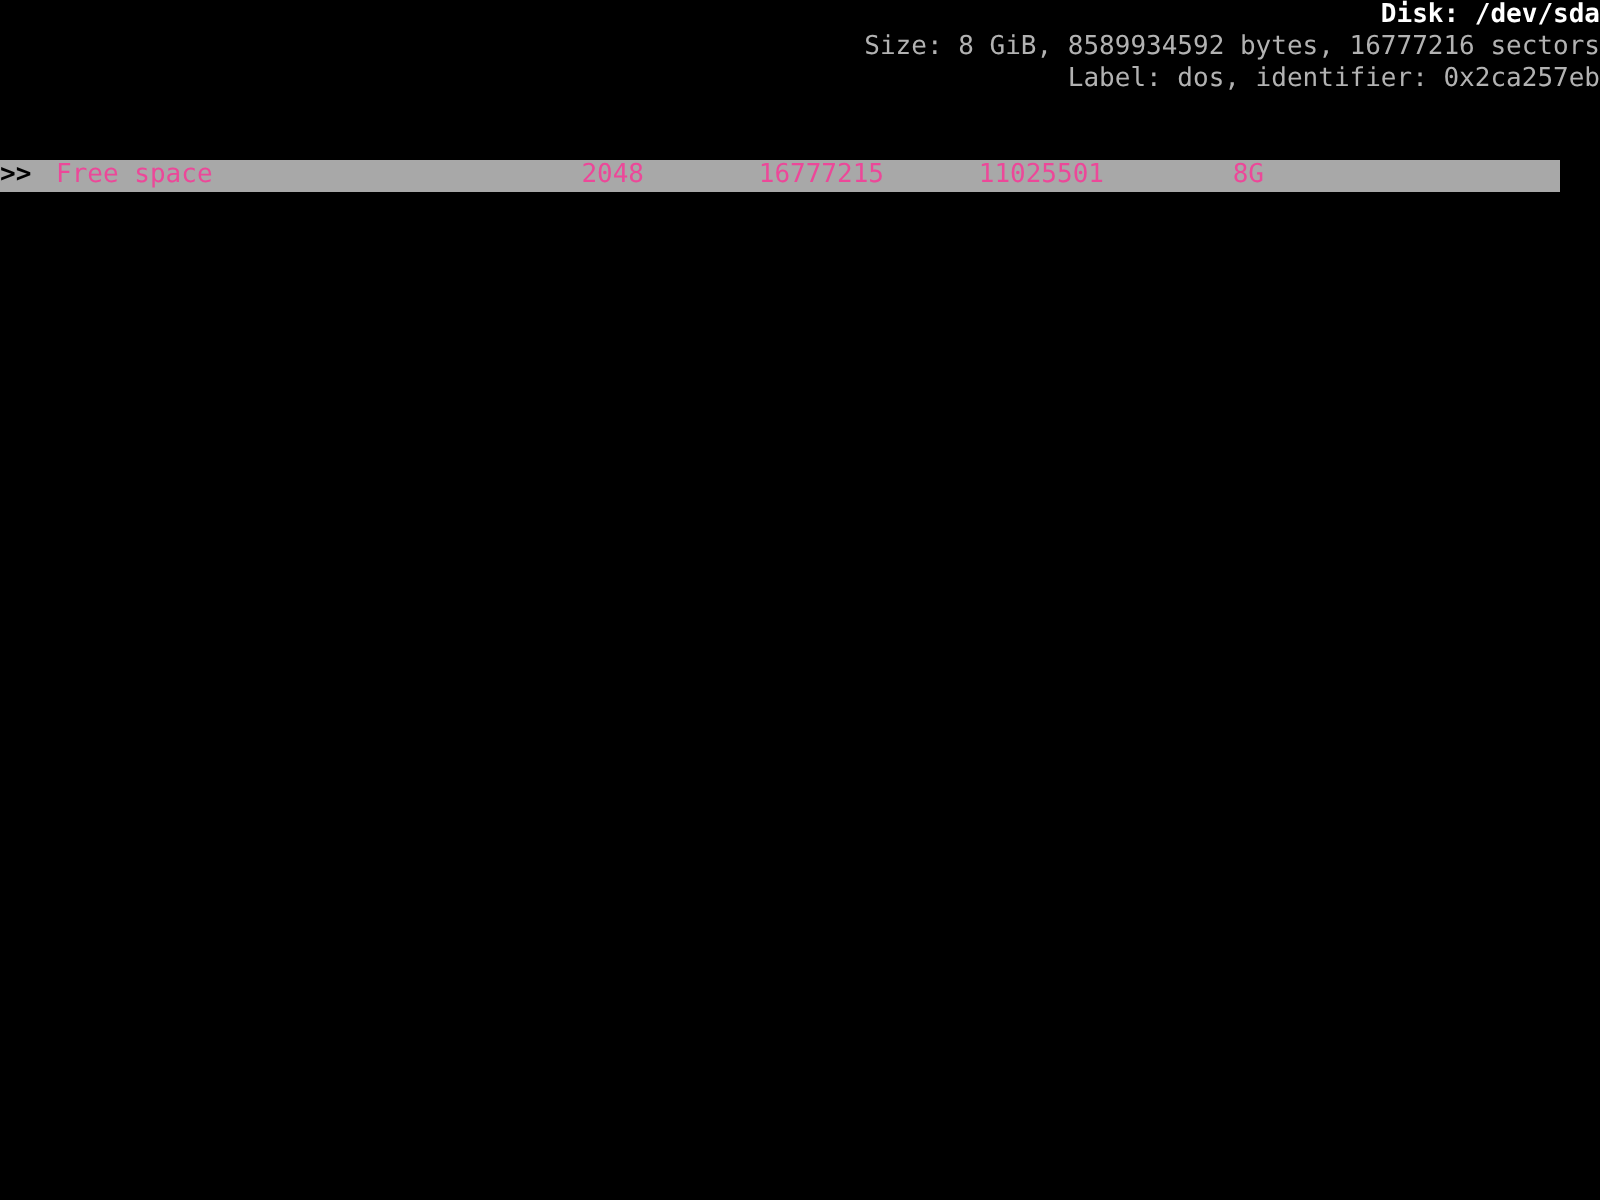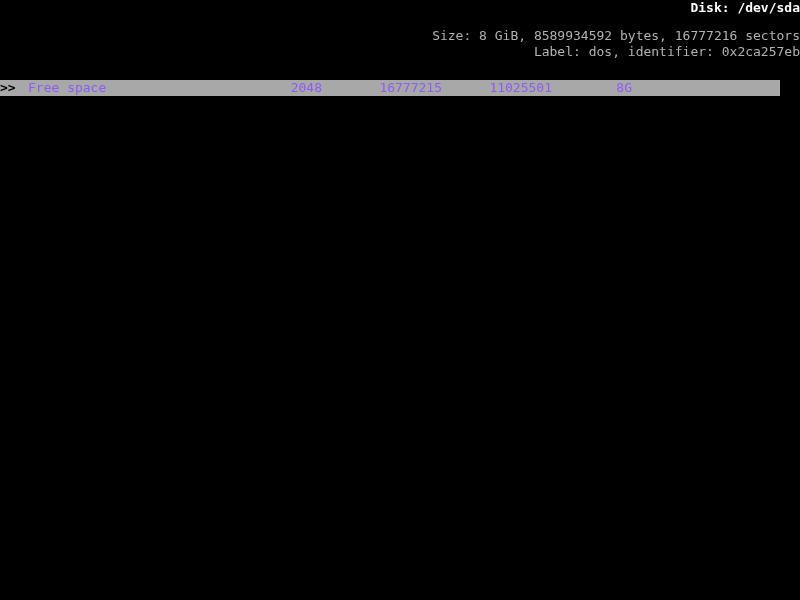--- a/index.html
+++ b/index.html
@@ -36,21 +36,20 @@
   }
   .center {
     text-align: right;
   }
   .bold {
     font-weight: bold;
     color: #ffffff;
   }
   .dim {
     color: #b2b2b2;
-    margin-top: 12px;
   }
   #disk-title     { top: 0px;  }
   #disk-size-line { top: 16px; }
   #disk-label-line{ top: 32px; }
 
   
   #table-header {
     top: 62px;
     height: 18px;
     line-height: 18px;
@@ -73,21 +72,21 @@
     top: 0;
     height: 100%;
     white-space: pre;
     line-height: inherit;
   }
   .cell.hdr {
     font-weight: bold;
     color: #ffffff;
   }
   .cell.val {
-    color: #8b5cf6;
+    color: #ec4899;
   }
   .cell.marker {
     color: #000000;
     font-weight: bold;
   }
   .ra { text-align: right; }
   .la { text-align: left; }
 
   
   #menu-bar {

